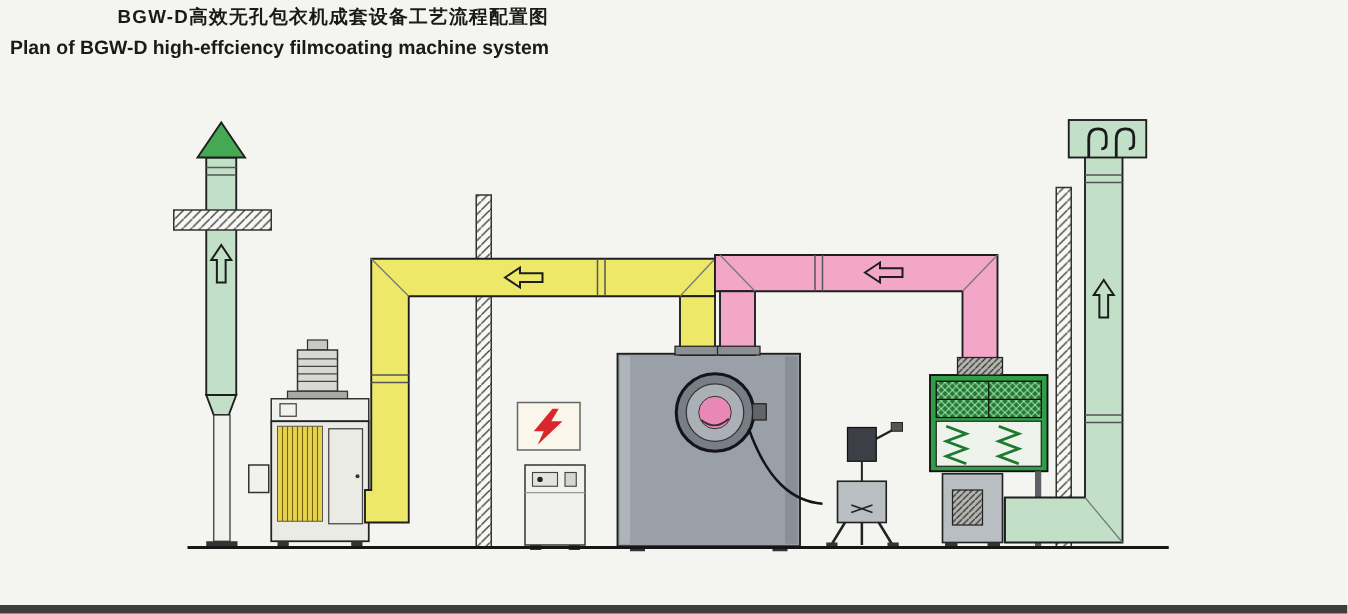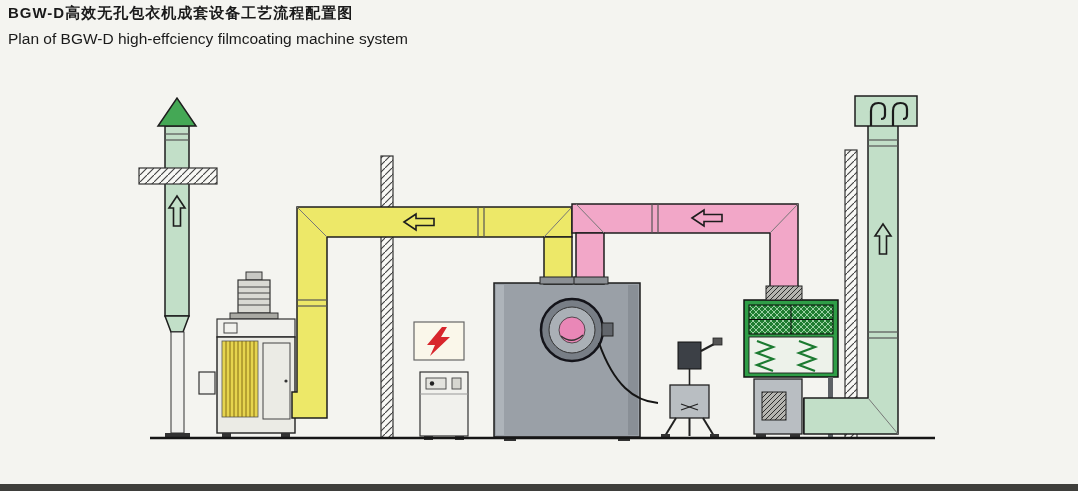--- a/index.html
+++ b/index.html
@@ -1,20 +1,20 @@
 <!DOCTYPE html>
 <html style="--background: #f4f4f0; --ink: #1a1a1a; --duct-yellow: #ede868; --duct-pink: #f2a7c8; --duct-green-light: #c2dfc8; --arrow-green: #44a855; --machine-gray: #9aa0a7; --machine-gray-light: #b6bcc2; --exchanger-green: #2f9e47; --exchanger-green-dark: #1b7a30; --filter-yellow: #e6d44e; --warning-red: #d8262c; --panel-light: #f1f1ed; --steel-gray: #b9bec2; --dark-gray: #3c4046; --page-edge: #3e3e3b;"><head>
 <meta charset="utf-8">
 <style>
   html,body{margin:0;padding:0;}
   body{width:1078px;height:491px;overflow:hidden;font-family:"Liberation Sans","DejaVu Sans",sans-serif;}
   .stage{position:relative;width:1078px;height:491px;background:var(--background,#f4f4f0);}
   .titles{position:absolute;left:8px;top:4px;z-index:5;color:var(--ink,#1a1a1a);}
-  .title-cn{font-size:15px;font-weight:bold;letter-spacing:1px;margin:0 0 7px 0;}
-  .title-en{font-size:15.5px;font-weight:normal;margin:0;}
+  .title-cn{font-size:15px;font-weight:bold;letter-spacing:1px;margin:0 0 7px 0;text-align:right;}
+  .title-en{font-size:15.5px;font-weight:bold;margin:0;}
   svg.diagram{position:absolute;left:0;top:0;width:1078px;height:491px;}
 
   .yellow{fill:var(--duct-yellow,#ede868);stroke:#1e1e1e;stroke-width:1.5;}
   .pink{fill:var(--duct-pink,#f2a7c8);stroke:#1e1e1e;stroke-width:1.5;}
   .lgreen{fill:var(--duct-green-light,#c2dfc8);stroke:#1e1e1e;stroke-width:1.5;}
   .agreen{fill:var(--arrow-green,#44a855);stroke:#1e1e1e;stroke-width:1.5;}
   .dgreen{fill:var(--exchanger-green,#2f9e47);stroke:#101010;stroke-width:1.5;}
   .machine{fill:var(--machine-gray,#9aa0a7);stroke:#1d1d1d;stroke-width:1.5;}
   .steel{fill:var(--steel-gray,#b9bec2);stroke:#222;stroke-width:1.3;}
   .darkbox{fill:var(--dark-gray,#3c4046);stroke:#111;stroke-width:1;}

